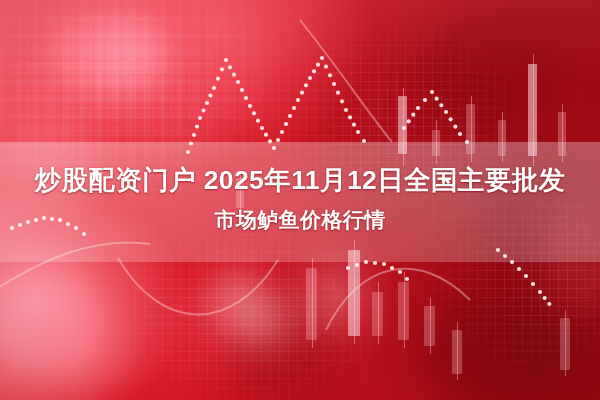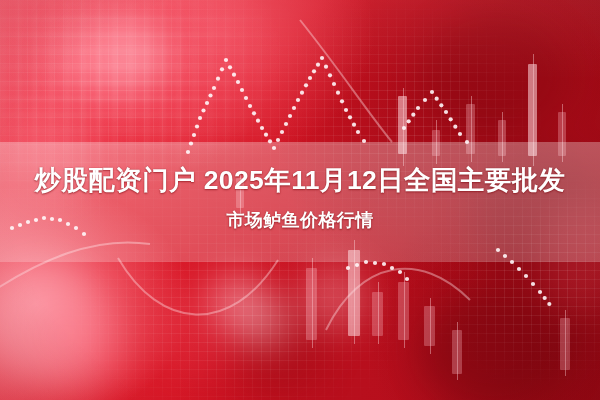--- a/index.html
+++ b/index.html
@@ -114,21 +114,21 @@
     font-size: 27px;
     line-height: 40px;
     font-weight: bold;
     letter-spacing: .4px;
     white-space: nowrap;
     text-shadow:
       0 1px 2px rgba(120,0,10,.55),
       0 0 1px rgba(120,0,10,.6);
   }
   #title-line-1 { font-size: 26.5px; }
-  #title-line-2 { font-size: 18px; }
+  #title-line-2 { font-size: 21px; }
 
   
   #vignette {
     background:
       linear-gradient(to right, rgba(255,255,255,.10) 0%, rgba(255,255,255,0) 18%),
       linear-gradient(to bottom, rgba(255,255,255,.06) 0%, rgba(0,0,0,0) 20%),
       radial-gradient(ellipse 520px 400px at 50% 50%, rgba(0,0,0,0) 55%, rgba(90,0,8,.22) 100%);
   }
 </style>
 </head>

